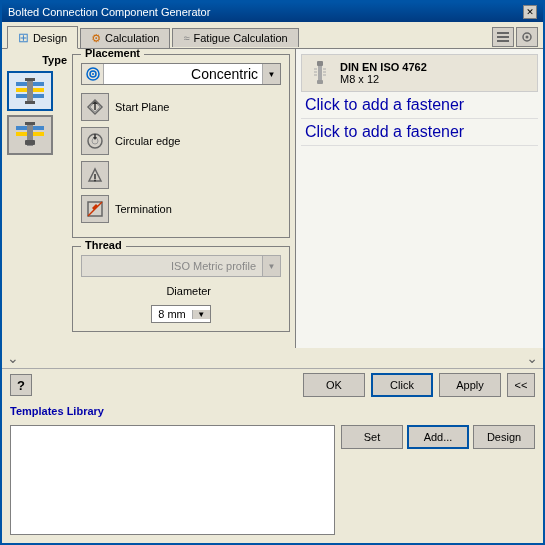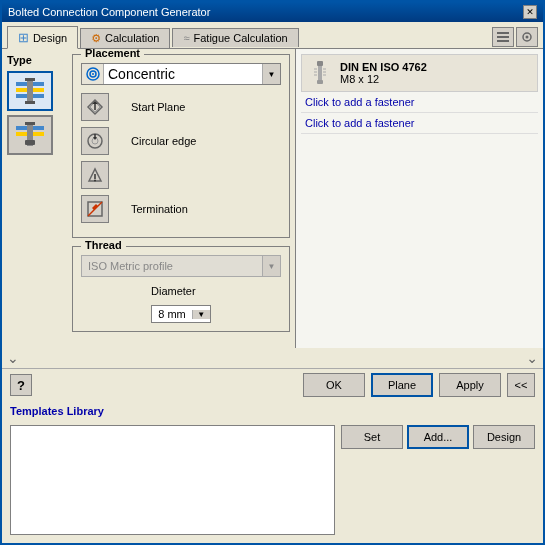--- a/index.html
+++ b/index.html
@@ -128,21 +128,21 @@
       width: 30px;
       height: 30px;
       display: flex;
       align-items: center;
       justify-content: center;
     }
 
     .fastener-slot {
       padding: 4px;
       color: #0000aa;
-      font-size: 11px;
+      font-size: 16px;
       cursor: pointer;
       border-bottom: 1px solid #ddd;
     }
 
     .type-label {
       font-size: 11px;
       font-weight: bold;
       margin-bottom: 5px;
     }
 
@@ -193,21 +193,21 @@
     .dropdown-row {
       display: flex;
       align-items: center;
       margin-bottom: 8px;
     }
 
     .placement-row {
       display: flex;
       align-items: center;
       margin-bottom: 6px;
-      gap: 22px;
+      gap: 6px;
     }
 
     .placement-icon-btn {
       width: 28px;
       height: 28px;
       border: 1px solid #808080;
       background: #d4d0c8;
       display: flex;
       align-items: center;
       justify-content: center;
@@ -364,20 +364,21 @@
       display: flex;
       gap: 6px;
       padding: 4px 8px 8px 8px;
     }
 
     
     .content-row {
       display: flex;
       flex: 1;
       overflow: hidden;
+      text-align: right;
     }
 
     .type-col {
       width: 70px;
       padding: 5px;
       flex-shrink: 0;
     }
 
     .placement-col {
       flex: 1;
@@ -580,21 +581,21 @@
   </div>
 
   <div class="bottom-arrows">
     <span class="arrow-btn">⌄</span>
     <span class="arrow-btn">⌄</span>
   </div>
 
   <div class="button-row">
     <div class="help-btn">?</div>
     <div class="dialog-btn">OK</div>
-    <div class="dialog-btn cancel-btn">Plane</div>
+    <div class="dialog-btn cancel-btn">Click</div>
     <div class="dialog-btn">Apply</div>
     <div class="chevron-btn">&lt;&lt;</div>
   </div>
 
   <div class="bottom-section">
     <div style="padding: 3px 8px;">
       <span class="templates-label">Templates Library</span>
     </div>
     <div class="templates-content">
       <div class="templates-list"></div>

